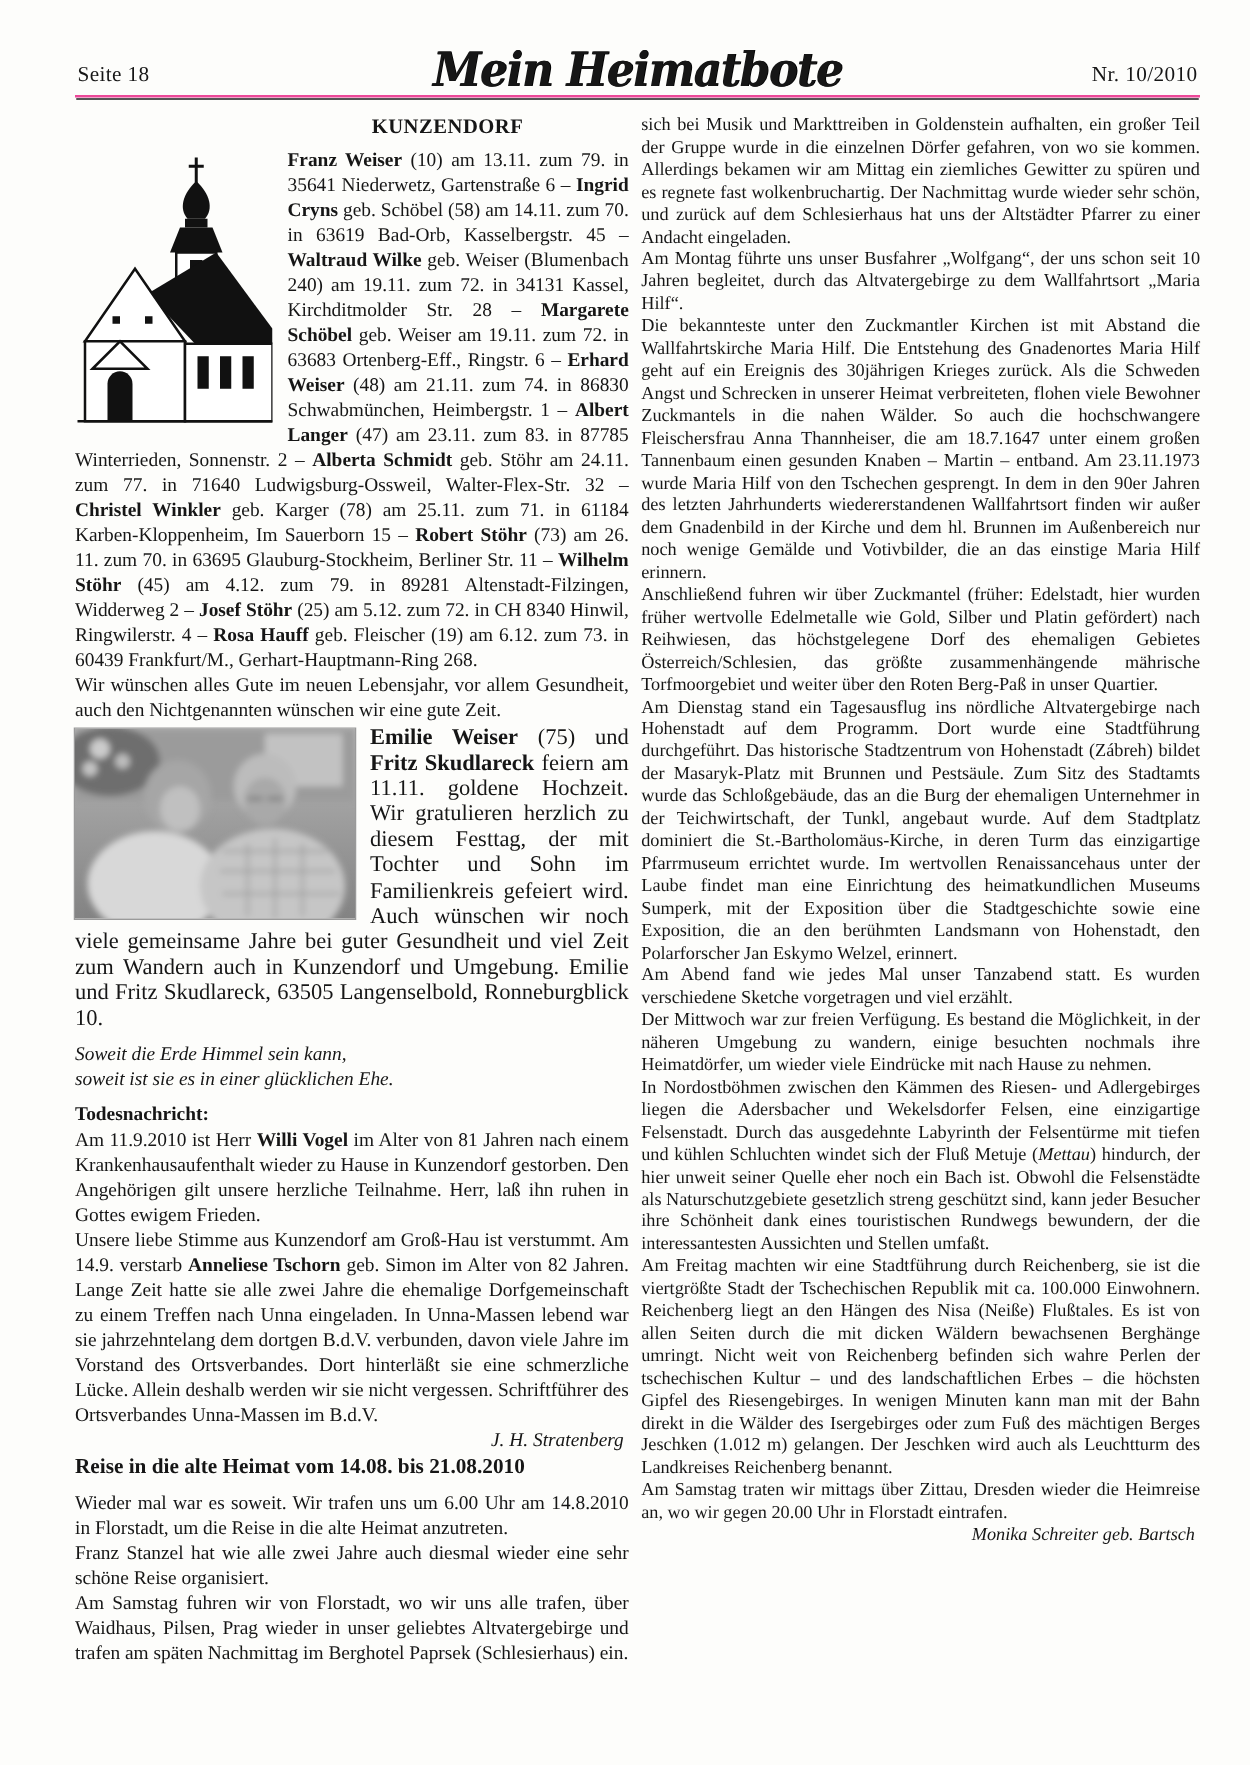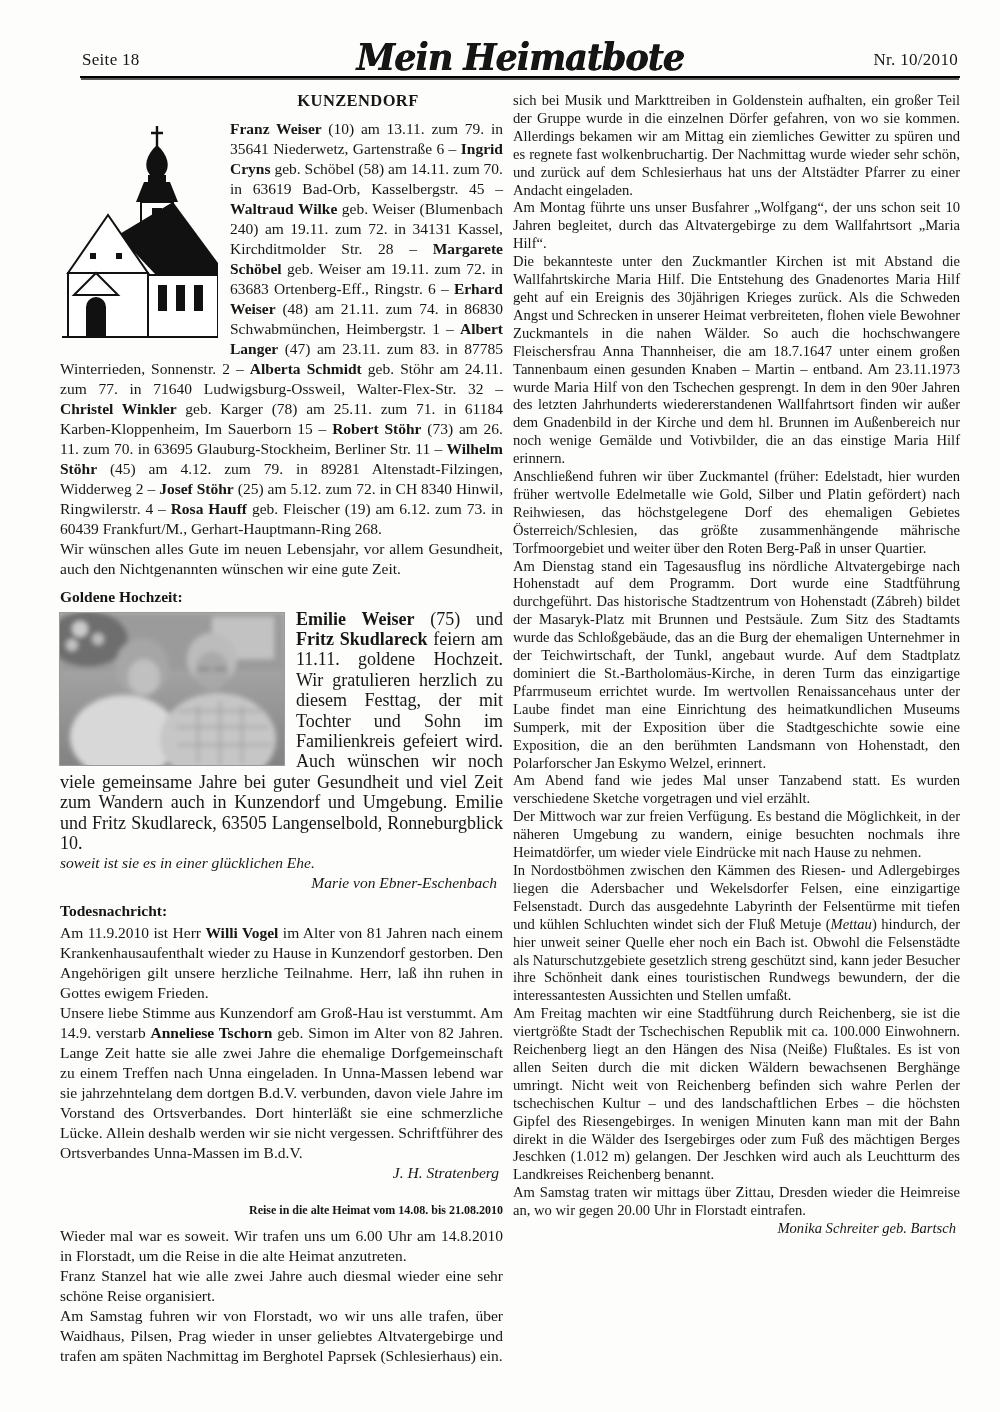--- a/index.html
+++ b/index.html
@@ -14,23 +14,22 @@
     width:1000px;height:1412px;
     background:#fdfdfb;
     padding:30px 40px 0 60px;
     overflow:hidden;
     position:relative;
   }
   
   .hdr{
     position:relative;
     height:46px;
-    border-bottom:2px solid #000000;
+    border-bottom:2px solid #ec4899;
     box-shadow:0 3px 0 -1px #555;
-    margin-left:20px;
   }
   .hdr-left,.hdr-right{
     position:absolute;bottom:6px;
     font-size:17px;letter-spacing:0.3px;
   }
   .hdr-left{left:2px;}
   .hdr-right{right:2px;text-align:right;}
   .masthead{
     position:absolute;bottom:2px;left:50%;
     transform:translateX(-50%) scaleY(1.08);
@@ -67,22 +66,22 @@
     float:left;width:224px;height:152px;
     margin:4px 12px 3px 0;
     outline:1px solid #9a9a9a;
   }
   .photo svg{width:100%;height:100%;display:block;}
   .wedding{font-size:18px;line-height:20.4px;}
   .poem{clear:both;font-style:italic;text-align:left;margin-top:10px;}
   .poem-author{font-style:italic;text-align:right;padding-right:6px;}
   .sig{font-style:italic;text-align:right;padding-right:4px;}
   .reise-title{
-    font-size:12px;font-weight:bold;text-align:right;
-    margin:20px 0 9px 0;line-height:1.2;
+    font-size:17px;font-weight:bold;text-align:left;
+    margin:0 0 9px 0;line-height:1.2;
   }
 </style>
 </head>
 <body>
 
 <div class="page">
 
   <header class="hdr">
     <span class="hdr-left">Seite 18</span>
     <div class="masthead">Mein Heimatbote</div>
@@ -116,21 +115,20 @@
           <rect x="56" y="130" width="6" height="6" fill="#111"></rect>
           <path stroke="#111" stroke-width="2" d="M2 214 H158"></path>
         </svg>
       </div>
 
 
       <p><span class="b">Franz Weiser</span><span> (10) am 13.11. zum 79. in 35641 Niederwetz, Gartenstraße 6 – </span><span class="b">Ingrid Cryns</span><span> geb. Schöbel (58) am 14.11. zum 70. in 63619 Bad-Orb, Kasselbergstr. 45 – </span><span class="b">Waltraud Wilke</span><span> geb. Weiser (Blumenbach 240) am 19.11. zum 72. in 34131 Kassel, Kirchditmolder Str. 28 – </span><span class="b">Margarete Schöbel</span><span> geb. Weiser am 19.11. zum 72. in 63683 Ortenberg-Eff., Ringstr. 6 – </span><span class="b">Erhard Weiser</span><span> (48) am 21.11. zum 74. in 86830 Schwabmünchen, Heimbergstr. 1 – </span><span class="b">Albert Langer</span><span> (47) am 23.11. zum 83. in 87785 Winterrieden, Sonnenstr. 2 – </span><span class="b">Alberta Schmidt</span><span> geb. Stöhr am 24.11. zum 77. in 71640 Ludwigsburg-Ossweil, Walter-Flex-Str. 32 – </span><span class="b">Christel Winkler</span><span> geb. Karger (78) am 25.11. zum 71. in 61184 Karben-Kloppenheim, Im Sauerborn 15 – </span><span class="b">Robert Stöhr</span><span> (73) am 26. 11. zum 70. in 63695 Glauburg-Stockheim, Berliner Str. 11 – </span><span class="b">Wilhelm Stöhr</span><span> (45) am 4.12. zum 79. in 89281 Altenstadt-Filzingen, Widderweg 2 – </span><span class="b">Josef Stöhr</span><span> (25) am 5.12. zum 72. in CH 8340 Hinwil, Ringwilerstr. 4 – </span><span class="b">Rosa Hauff</span><span> geb. Fleischer (19) am 6.12. zum 73. in 60439 Frankfurt/M., Gerhart-Hauptmann-Ring 268.</span></p>
 
       <p>Wir wünschen alles Gute im neuen Lebensjahr, vor allem Gesundheit, auch den Nichtgenannten wünschen wir eine gute Zeit.</p>
 
-      <h3 class="subhead">Goldene Hochzeit:</h3>
 
       <div class="photo">
         <svg viewBox="0 0 224 152">
           <defs>
             <linearGradient id="pbg" x1="0" y1="0" x2="0" y2="1">
               <stop offset="0" stop-color="#b6b6b6"></stop>
                 <stop offset="1" stop-color="#838383"></stop>
             </linearGradient>
             <filter id="soft">
                 <feGaussianBlur stdDeviation="2.6"></feGaussianBlur>
@@ -151,22 +149,22 @@
             <ellipse cx="152" cy="58" rx="17" ry="19" fill="#a9a9a9"></ellipse>
             <path d="M138 56 h12 M154 56 h12" stroke="#5e5e5e" stroke-width="2" fill="none"></path>
             <ellipse cx="158" cy="126" rx="58" ry="46" fill="#c6c6c6"></ellipse>
             <path d="M118 98 H202 M116 114 H208 M118 132 H212 M138 92 V150 M160 88 V152 M182 92 V150" stroke="#a0a0a0" stroke-width="2" fill="none"></path>
           </g>
         </svg>
       </div>
 
       <p class="wedding"><span class="b">Emilie Weiser</span><span> (75) und </span><span class="b">Fritz Skudlareck</span><span> feiern am 11.11. goldene Hochzeit. Wir gratulieren herzlich zu diesem Festtag, der mit Tochter und Sohn im Familienkreis gefeiert wird. Auch wünschen wir noch viele gemeinsame Jahre bei guter Gesundheit und viel Zeit zum Wandern auch in Kunzendorf und Umgebung. Emilie und Fritz Skudlareck, 63505 Langenselbold, Ronneburgblick 10.</span></p>
 
+      <p class="poem">Soweit die Erde Himmel sein kann,</p>
       <p class="poem" style="margin-top:0;">soweit ist sie es in einer glücklichen Ehe.</p>
-      <p class="poem-author">Marie von Ebner-Eschenbach</p>
 
       <h3 class="subhead">Todesnachricht:</h3>
 
       <p><span>Am 11.9.2010 ist Herr </span><span class="b">Willi Vogel</span><span> im Alter von 81 Jahren nach einem Krankenhausaufenthalt wieder zu Hause in Kunzendorf gestorben. Den Angehörigen gilt unsere herzliche Teilnahme. Herr, laß ihn ruhen in Gottes ewigem Frieden.</span></p>
       <p><span>Unsere liebe Stimme aus Kunzendorf am Groß-Hau ist verstummt. Am 14.9. verstarb </span><span class="b">Anneliese Tschorn</span><span> geb. Simon im Alter von 82 Jahren. Lange Zeit hatte sie alle zwei Jahre die ehemalige Dorfgemeinschaft zu einem Treffen nach Unna eingeladen. In Unna-Massen lebend war sie jahrzehntelang dem dortgen B.d.V. verbunden, davon viele Jahre im Vorstand des Ortsverbandes. Dort hinterläßt sie eine schmerzliche Lücke. Allein deshalb werden wir sie nicht vergessen. Schriftführer des Ortsverbandes Unna-Massen im B.d.V.</span></p>
       <p class="sig">J. H. Stratenberg</p>
 
       <h3 class="reise-title">Reise in die alte Heimat vom 14.08. bis 21.08.2010</h3>
 
       <p>Wieder mal war es soweit. Wir trafen uns um 6.00 Uhr am 14.8.2010 in Florstadt, um die Reise in die alte Heimat anzutreten.</p>

